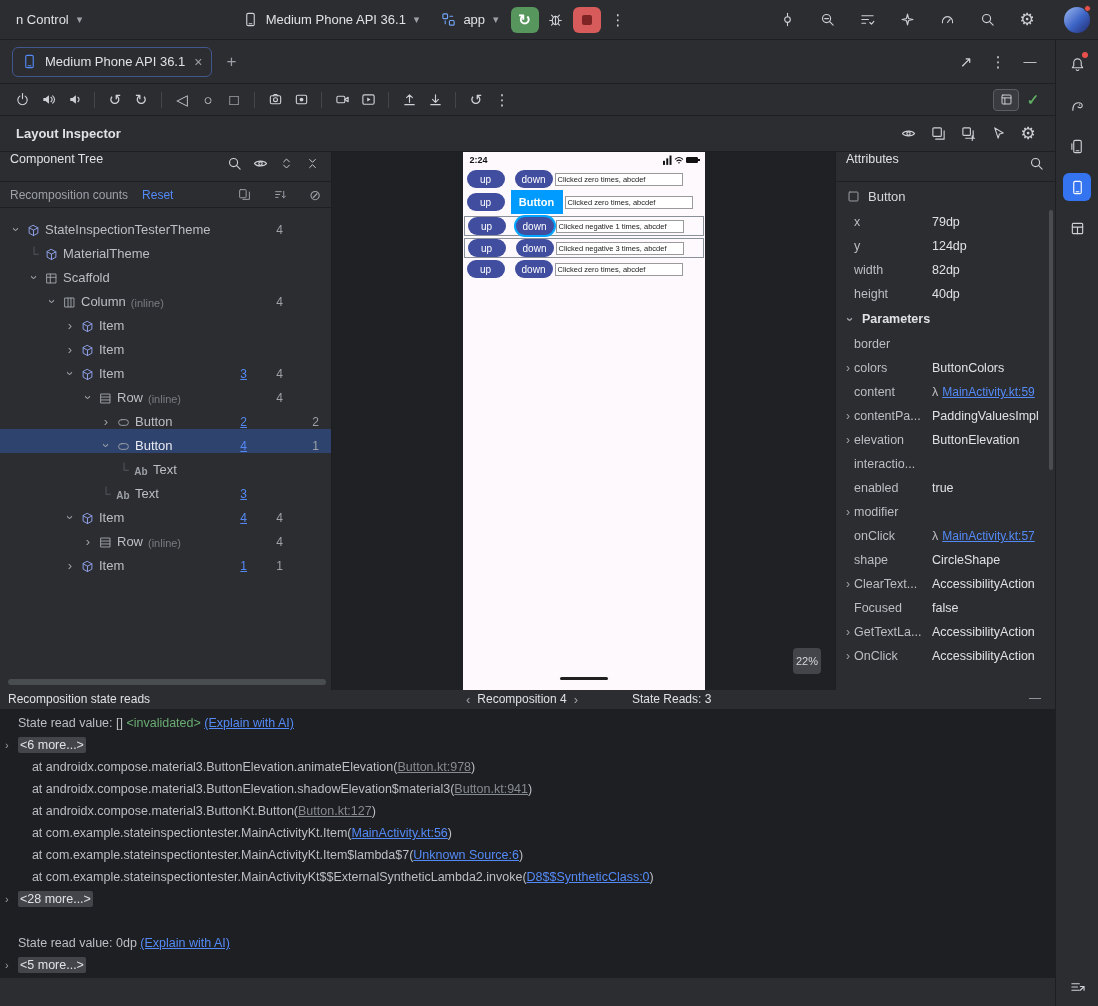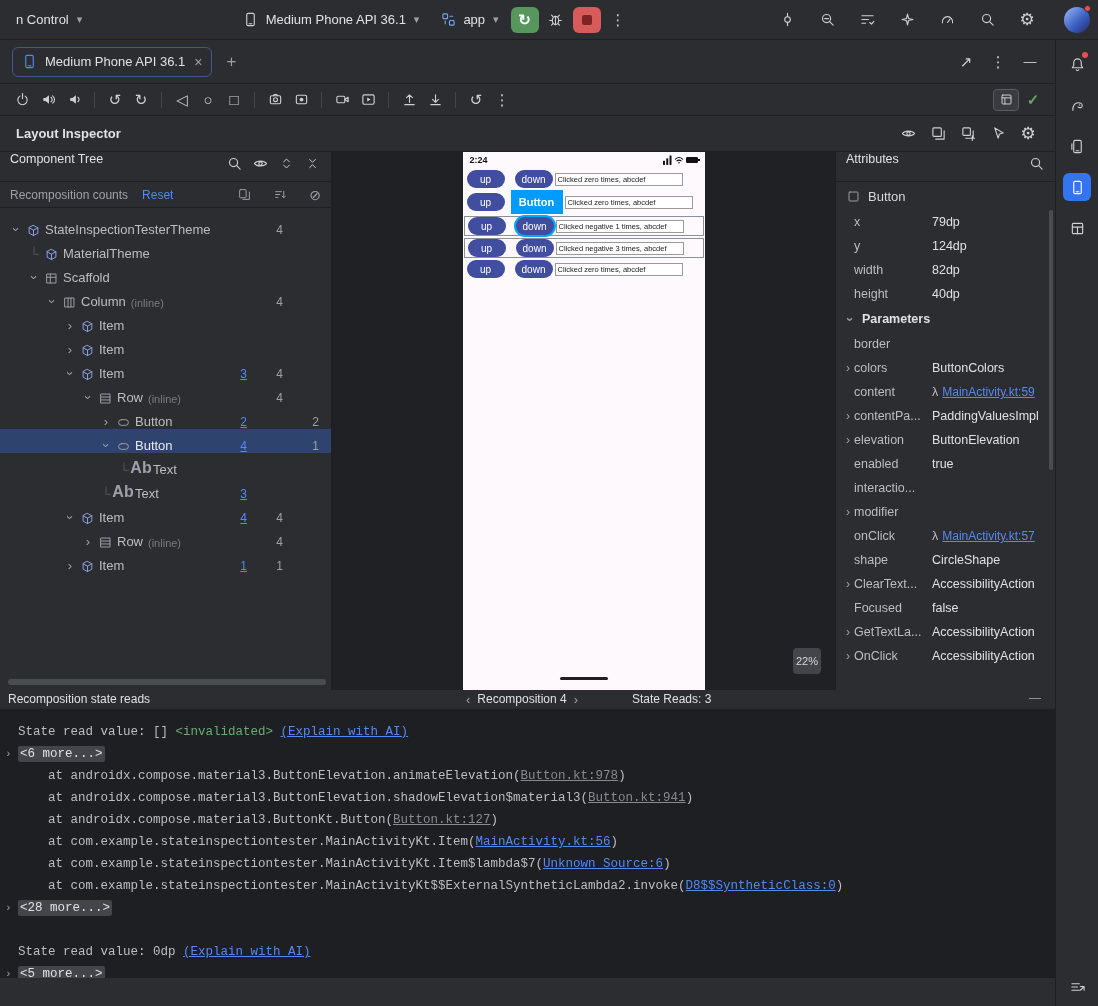--- a/index.html
+++ b/index.html
@@ -62,21 +62,21 @@
   .reset-link{color:#548af7;margin-left:14px}
   .counts-row .cicon{position:absolute;color:#9da0a8}
   .tree-rows{flex:1;padding-top:5px;position:relative;overflow:hidden}
   .tree-row{height:24px;display:flex;align-items:flex-end;position:relative;color:#bcbec4;font-size:13px}
   .tree-row.selected{background:#2e436e;color:#e8eaf0}
   .chev{width:16px;text-align:center;color:#9da0a8;font-size:13px;flex:none}
   .chev.open{transform:rotate(90deg)}
   .guide{color:#54575d}
   .node-icon{width:18px;display:flex;justify-content:center;color:#8f9fe8;flex:none}
   .node-icon.lay{color:#9da0a8}
-  .node-icon .ab{font-size:16px;color:#9da0a8;font-weight:bold}
+  .node-icon .ab{font-size:10px;color:#9da0a8;font-weight:bold}
   .node-label{margin-left:3px;white-space:nowrap}
   .node-suffix{margin-left:5px;color:#787c82;font-size:11px}
   .col{position:absolute;width:36px;text-align:right;font-size:12px}
   .col.c1{right:84px;color:#548af7;text-decoration:underline}
   .col.c2{right:48px;color:#9da0a8}
   .col.c3{right:12px;color:#9da0a8}
   .hscroll{position:absolute;left:8px;bottom:5px;width:318px;height:6px;border-radius:3px;background:#4a4d50}
 
   .device-panel{flex:1;position:relative;background:#1f2124;overflow:hidden}
   .phone{position:absolute;top:0;bottom:0;left:50%;transform:translateX(-50%);width:242px;background:#fdf9fd;color:#111}
@@ -106,21 +106,21 @@
   .attr-section{height:26px;display:flex;align-items:center;gap:4px;padding-left:6px;font-weight:bold;color:#dfe1e5;font-size:12.5px}
   .vscroll{position:absolute;right:2px;top:58px;width:4px;height:260px;border-radius:2px;background:#4a4d50}
 
   
   .console-header{height:20px;position:relative;border-bottom:1px solid #1e1f22;font-size:12px;color:#dfe1e5}
   .ch-title{position:absolute;left:8px;top:2px}
   .ch-nav{position:absolute;left:466px;top:2px;display:flex;gap:7px;align-items:center}
   .ch-nav .nbtn{color:#9da0a8;font-size:13px;line-height:1}
   .ch-reads{position:absolute;left:632px;top:2px}
   .ch-min{position:absolute;right:14px;top:1px;color:#9da0a8}
-  .console{height:268px;background:#1e1f22;font-family:Liberation Mono, monospace;font-size:12.5px;line-height:22px;padding-top:11px;overflow:hidden;white-space:pre;position:relative}
+  .console{height:268px;background:#1e1f22;font-family:Liberation Sans, sans-serif;font-size:12.5px;line-height:22px;padding-top:2px;overflow:hidden;white-space:pre;position:relative}
   .cline{height:22px;padding-left:18px;position:relative}
   .cexp{position:absolute;left:5px;top:0;color:#9da0a8;font-size:11px}
   .sp{color:#bcbec4}
   .sg{color:#6aab73}
   .sl{color:#548af7;text-decoration:underline}
   .sgl{color:#868a91;text-decoration:underline}
   .schip{background:#43454a;color:#dfe1e5;padding:1px 2px;border-radius:2px}
   .bottom-strip{flex:1;background:#2b2d30}
 </style>
 </head>
@@ -785,27 +785,27 @@
               <span class="attr-key">contentPa...</span>
               <span class="attr-val">PaddingValuesImpl</span>
             </div>
             <div class="attr-row">
               <span class="attr-exp">›</span>
               <span class="attr-key">elevation</span>
               <span class="attr-val">ButtonElevation</span>
             </div>
             <div class="attr-row">
               <span class="attr-exp"></span>
+              <span class="attr-key">interactio...</span>
+              <span class="attr-val"></span>
+            </div>
+            <div class="attr-row">
+              <span class="attr-exp"></span>
               <span class="attr-key">enabled</span>
               <span class="attr-val">true</span>
-            </div>
-            <div class="attr-row">
-              <span class="attr-exp"></span>
-              <span class="attr-key">interactio...</span>
-              <span class="attr-val"></span>
             </div>
             <div class="attr-row">
               <span class="attr-exp">›</span>
               <span class="attr-key">modifier</span>
               <span class="attr-val"></span>
             </div>
             <div class="attr-row">
               <span class="attr-exp"></span>
               <span class="attr-key">onClick</span>
               <span class="attr-val"><span class="lam">λ</span><a class="alink">MainActivity.kt:57</a></span>

